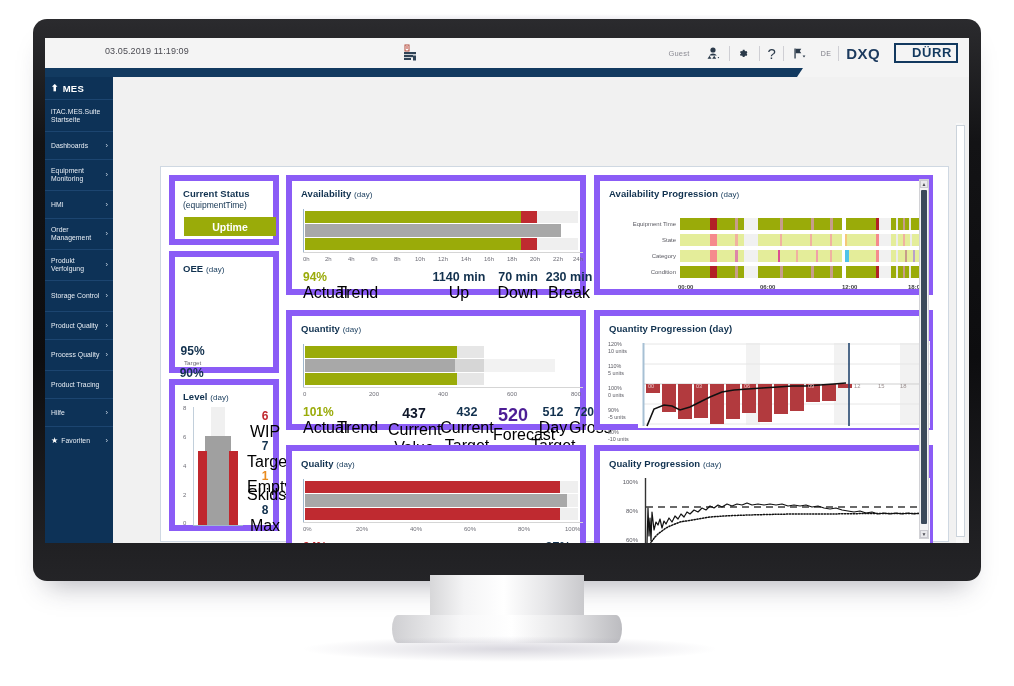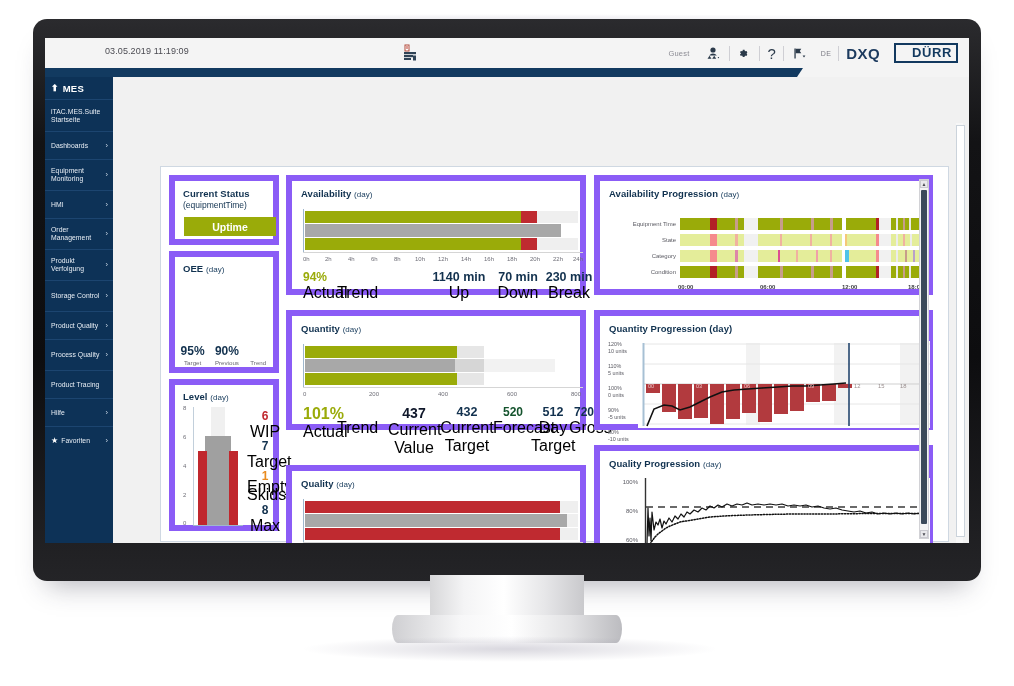--- a/index.html
+++ b/index.html
@@ -57,21 +57,21 @@
   .panelwrap{position:absolute;left:47px;top:89px;width:787px;height:374px;background:#fff;border:1px solid #cfd8e2;}
   .board{position:absolute;left:8px;top:8px;width:764px;height:356px;}
 
   
   .card{position:absolute;background:#fff;border:6px solid #8b5cf6;box-sizing:border-box;}
   .card-title{font-size:9.5px;font-weight:bold;color:#10314f;letter-spacing:.05px;}
   .card-title .sub{font-weight:normal;font-size:8px;color:#1d4060;}
   .card-sub2{font-size:8.5px;color:#10314f;margin-top:1px;}
 
   
-  .kpis{position:absolute;left:0;width:100%;display:flex;}
+  .kpis{position:absolute;left:0;width:100%;display:flex;flex-direction:column;}
   .kpi{display:flex;flex-direction:column;align-items:center;}
   .kpi .val{font-size:12px;font-weight:bold;line-height:13px;}
   .kpi .lab{font-size:6.2px;color:#6a6a72;line-height:8px;margin-top:1px;} .navy{color:#12314e;} .red{color:#c0272d;} .orange{color:#e98b1f;}
   .bar{position:absolute;}
   .tick{position:absolute;font-size:6px;color:#6f6f78;}
 
   .ring-wrap{position:absolute;}
   .scrollbar{position:absolute;right:4px;top:4px;width:8px;height:358px;background:#f3f3f3;border:1px solid #d2d2d6;}
   .sb-thumb{position:absolute;left:1px;top:1px;width:6px;height:300px;background:#3b4a5a;border-radius:1px;}
   .sb-arrow{position:absolute;left:0;width:8px;height:8px;background:#e9e9ec;border:1px solid #c9c9cf;box-sizing:border-box;
@@ -381,50 +381,50 @@
             <div style="position:absolute;left:11px;top:75px;width:280px;">
               <span class="tick" style="left:0px;">0</span>
               <span class="tick" style="left:66px;">200</span>
               <span class="tick" style="left:135px;">400</span>
               <span class="tick" style="left:204px;">600</span>
               <span class="tick" style="left:268px;">800</span>
             </div>
 
             <div style="position:absolute;left:11px;top:89px;width:285px;">
               <div style="position:absolute;left:0;">
-                <div style="font-size:16px;font-weight:bold;color:#9aab09;">101%</div>
+                <div style="font-size:12px;font-weight:bold;color:#9aab09;">101%</div>
                 <div class="lab">Actual</div>
               </div>
               <div style="position:absolute;left:34px;top:14px;">
                 <div class="lab">Trend</div>
               </div>
               <div style="position:absolute;left:85px;text-align:center;width:52px;">
                 <div style="font-size:14px;font-weight:bold;color:#0f172a;">437</div>
                 <div class="lab">Current Value</div>
               </div>
               <div style="position:absolute;left:137px;text-align:center;width:54px;">
                 <div style="font-size:12.5px;font-weight:bold;color:#12314e;">432</div>
                 <div class="lab">Current Target</div>
               </div>
               <div style="position:absolute;left:190px;text-align:center;width:40px;">
-                <div style="font-size:12px;font-weight:bold;color:#14532d;">520</div>
+                <div style="font-size:18px;font-weight:bold;color:#4c1d95;">520</div>
                 <div class="lab">Forecast</div>
               </div>
               <div style="position:absolute;left:228px;text-align:center;width:44px;">
                 <div style="font-size:12.5px;font-weight:bold;color:#12314e;">512</div>
                 <div class="lab">Day Target</div>
               </div>
               <div style="position:absolute;left:266px;text-align:center;width:30px;">
                 <div style="font-size:12px;font-weight:bold;color:#12314e;">720</div>
                 <div class="lab">Gross</div>
               </div>
             </div>
           </div>
 
-          <div class="card" style="left:117px;top:270px;width:300px;height:118px;margin-top:20px;">
+          <div class="card" style="left:117px;top:270px;width:300px;height:118px;">
             <div style="position:absolute;left:9px;top:7px;" class="card-title">
               <span>Quality</span>
               <span class="sub">(day)</span>
             </div>
 
             <div style="position:absolute;left:11px;top:28px;width:280px;height:43px;">
               <div style="position:absolute;left:0;top:0;width:1px;height:43px;background:#9fb7cd;"></div>
               <div style="position:absolute;left:2px;top:2px;width:273px;height:12px;background:#efefef;"></div>
               <div style="position:absolute;left:2px;top:15px;width:273px;height:13px;background:#efefef;"></div>
               <div style="position:absolute;left:2px;top:29px;width:273px;height:12px;background:#efefef;"></div>

